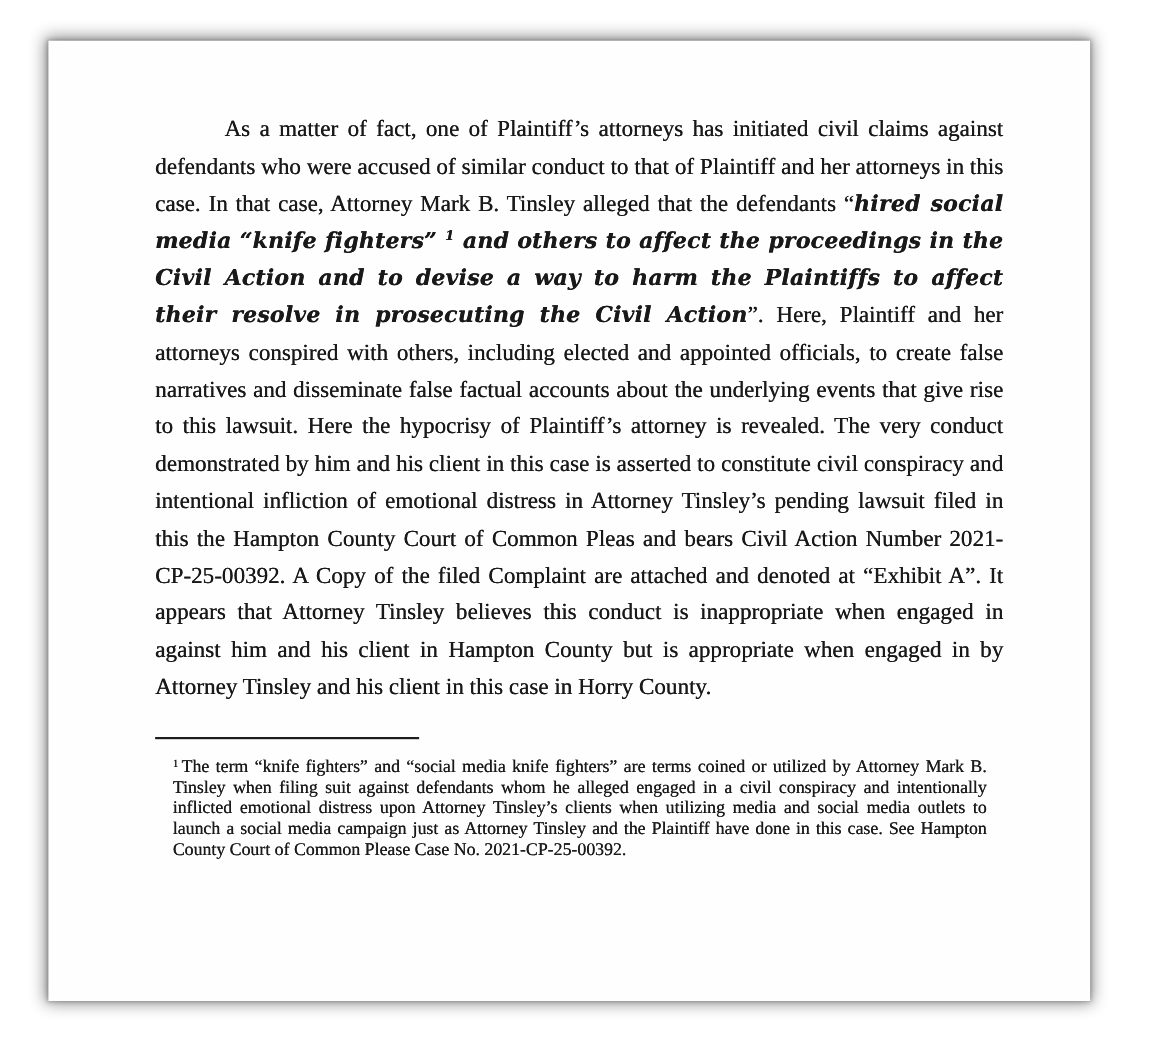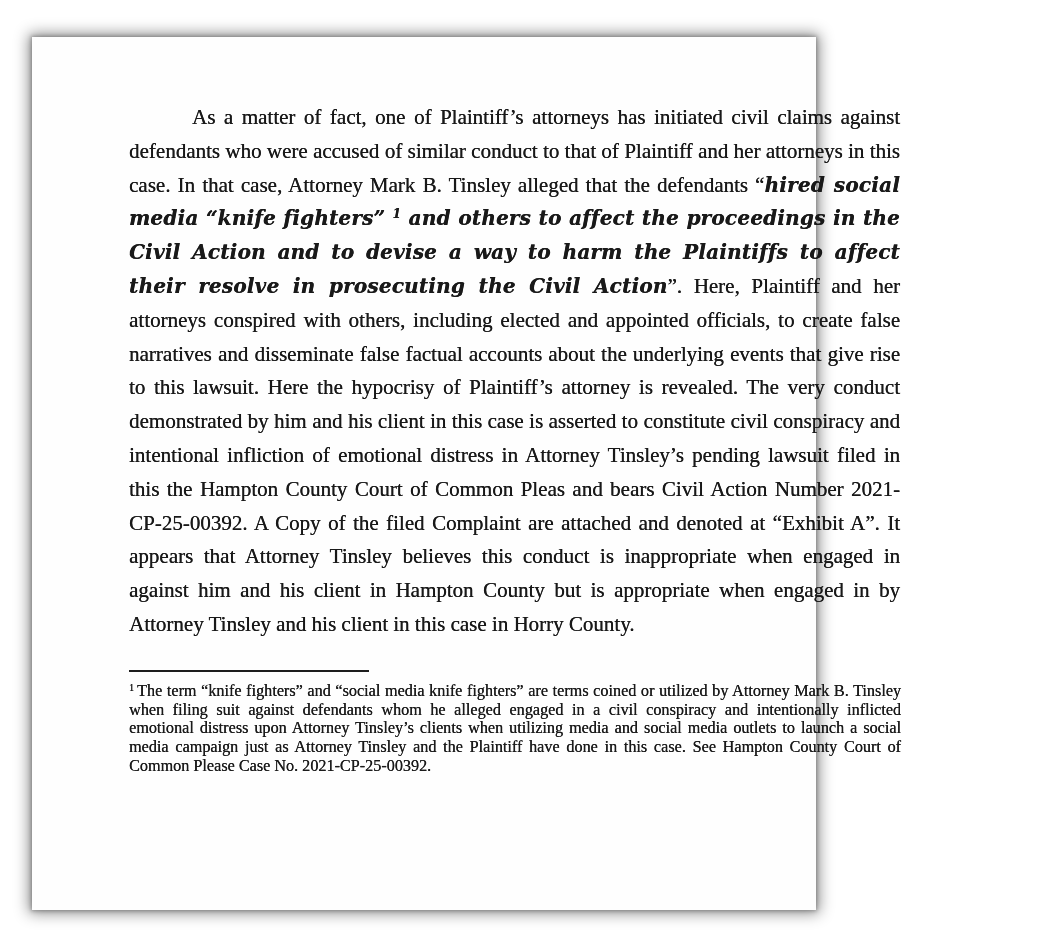--- a/index.html
+++ b/index.html
@@ -11,23 +11,23 @@
     overflow: hidden;
   }
   .canvas {
     position: relative;
     width: 1048px;
     height: 948px;
     background: #ffffff;
   }
   .paper {
     position: absolute;
-    left: 32px;
+    left: 44px;
     top: 37px;
-    width: 784px;
+    width: 947px;
     height: 873px;
     background: #fefefe;
     box-shadow: 0 0 14px 3px rgba(0,0,0,0.45), 0 0 4px 1px rgba(0,0,0,0.28);
   }
   .body-text {
     position: absolute;
     left: 97px;
     top: 64px;
     width: 771px;
     margin: 0;
@@ -57,21 +57,21 @@
     top: 633px;
     width: 772px;
   }
   .fn-rule {
     width: 240px;
     height: 2px;
     background: #1d1d1d;
     margin-bottom: 10px;
   }
   .fn-text {
-    margin: 0;
+    margin: 16px;
     font-family: "Liberation Serif", serif;
     font-size: 16.2px;
     line-height: 18.7px;
     color: #1b1b1b;
     text-align: justify;
     text-shadow: 0.2px 0 0 currentColor;
   }
   .fn-sup {
     font-size: 10px;
     line-height: 0;

